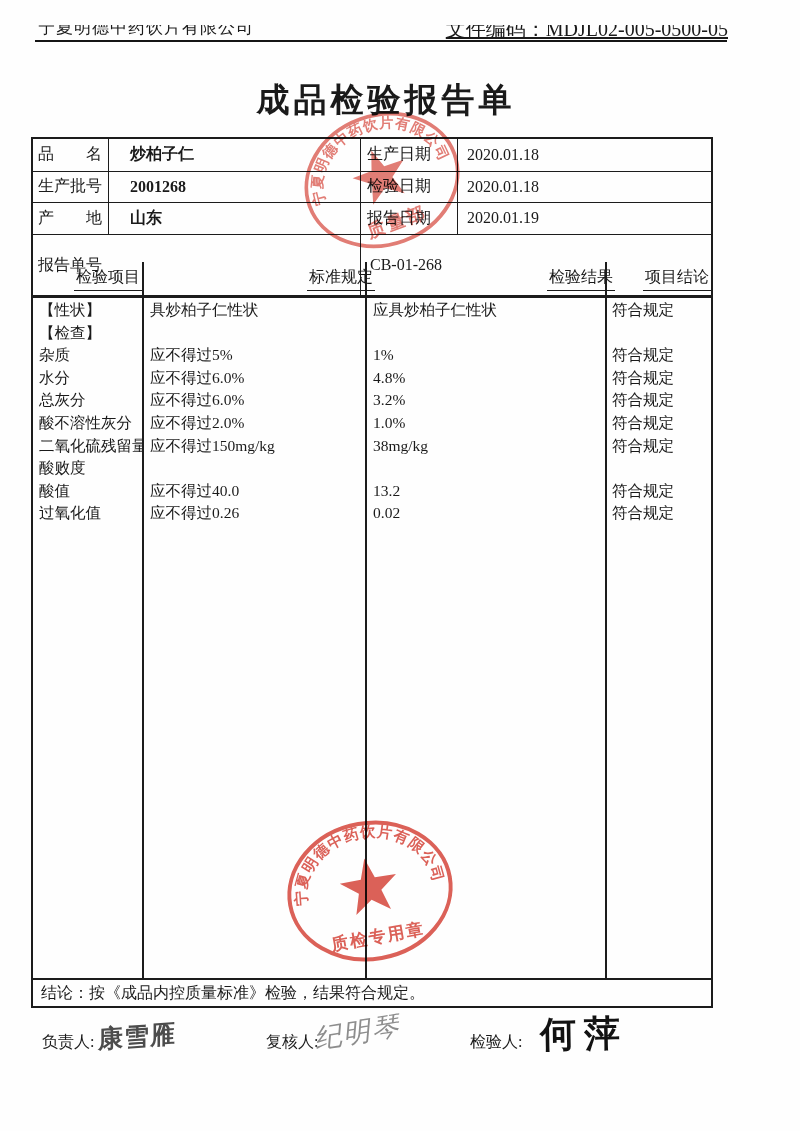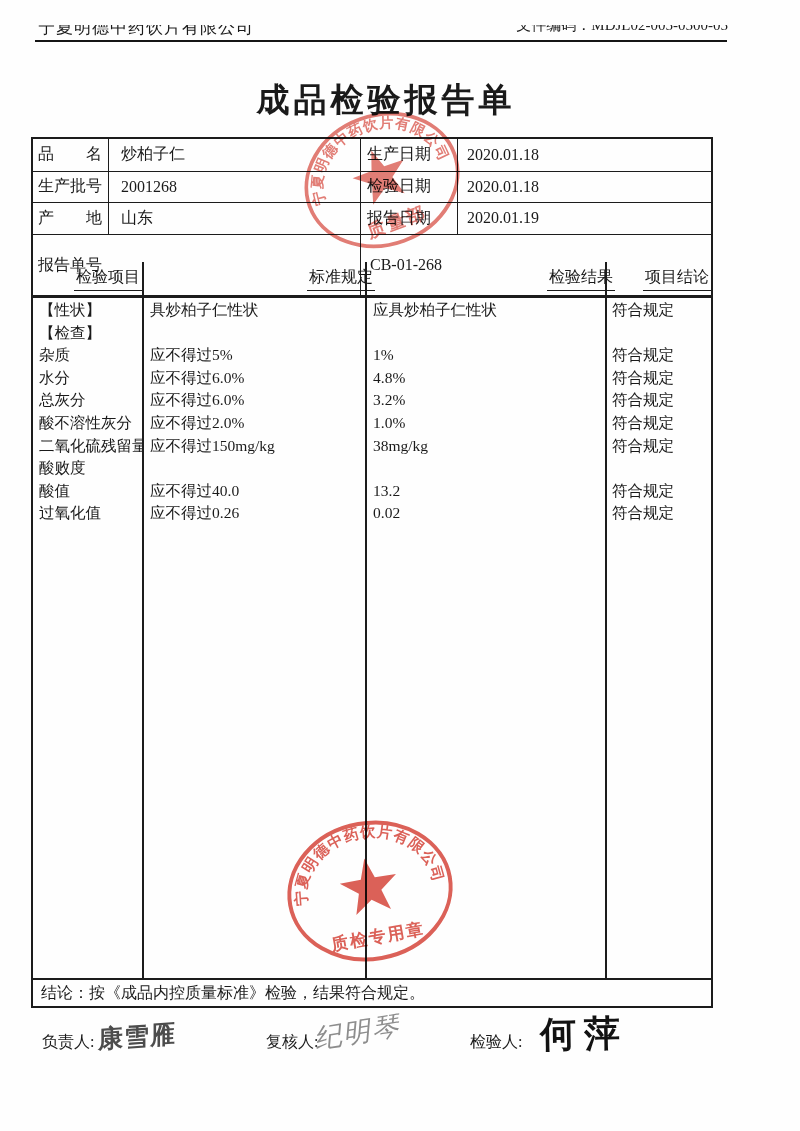--- a/index.html
+++ b/index.html
@@ -6,37 +6,37 @@
   html, body { margin: 0; padding: 0; }
   body {
     width: 800px; height: 1131px; position: relative;
     background: #fefefe; overflow: hidden;
     font-family: "Liberation Serif", "DejaVu Serif", serif;
     color: #1a1a1a;
   }
   
   .clip-strip { position: absolute; top: 25px; left: 0; right: 0; height: 14px; overflow: hidden; }
   .clip-strip .hl { position: absolute; top: -9px; left: 38px; font-size: 17px; letter-spacing: 1px; white-space: nowrap; }
-  .clip-strip .hr { position: absolute; top: -9px; right: 72px; font-size: 15px; white-space: nowrap; }
+  .clip-strip .hr { position: absolute; top: -9px; right: 72px; font-size: 20px; white-space: nowrap; text-decoration: underline; }
   .top-rule { position: absolute; top: 40px; left: 35px; width: 692px; height: 2px; background: #151515; }
 
   
   .title { position: absolute; top: 78px; left: 0; width: 772px; text-align: center;
            font-size: 33px; font-weight: bold; letter-spacing: 4px; }
 
   
   .info-table { position: absolute; left: 31px; top: 137px; width: 682px; height: 161px;
                 border: 2px solid #1c1c1c; display: flex; flex-direction: column; }
   .irow { display: flex; height: 31.5px; border-top: 1.5px solid #1c1c1c; }
   .irow:first-child { border-top: none; }
   .irow.last { flex: 1; }
   .icell { display: flex; align-items: center; font-size: 16px; height: 100%; overflow: hidden; white-space: nowrap; }
   .icell.bl { border-left: 1.5px solid #1c1c1c; }
   .c1 { width: 75px; padding-left: 5px; }
-  .c2 { width: 252px; padding-left: 12px; }
+  .c2 { width: 252px; padding-left: 21px; font-weight: bold; }
   .c3 { width: 97px; padding-left: 6px; }
   .c4 { flex: 1; padding-left: 9px; }
   .cwide { width: 327px; padding-left: 5px; }
 
   
   .main-table { position: absolute; left: 31px; top: 262px; width: 682px; height: 718px;
                 border: 2px solid #1c1c1c; border-top: none; }
   .vline { position: absolute; top: 0; bottom: 0; width: 1.5px; background: #1c1c1c; }
   .vl1 { left: 109px; } .vl2 { left: 332px; } .vl3 { left: 572px; }
   .mhead { position: absolute; top: 0; left: 0; right: 0; height: 34px; display: flex;

